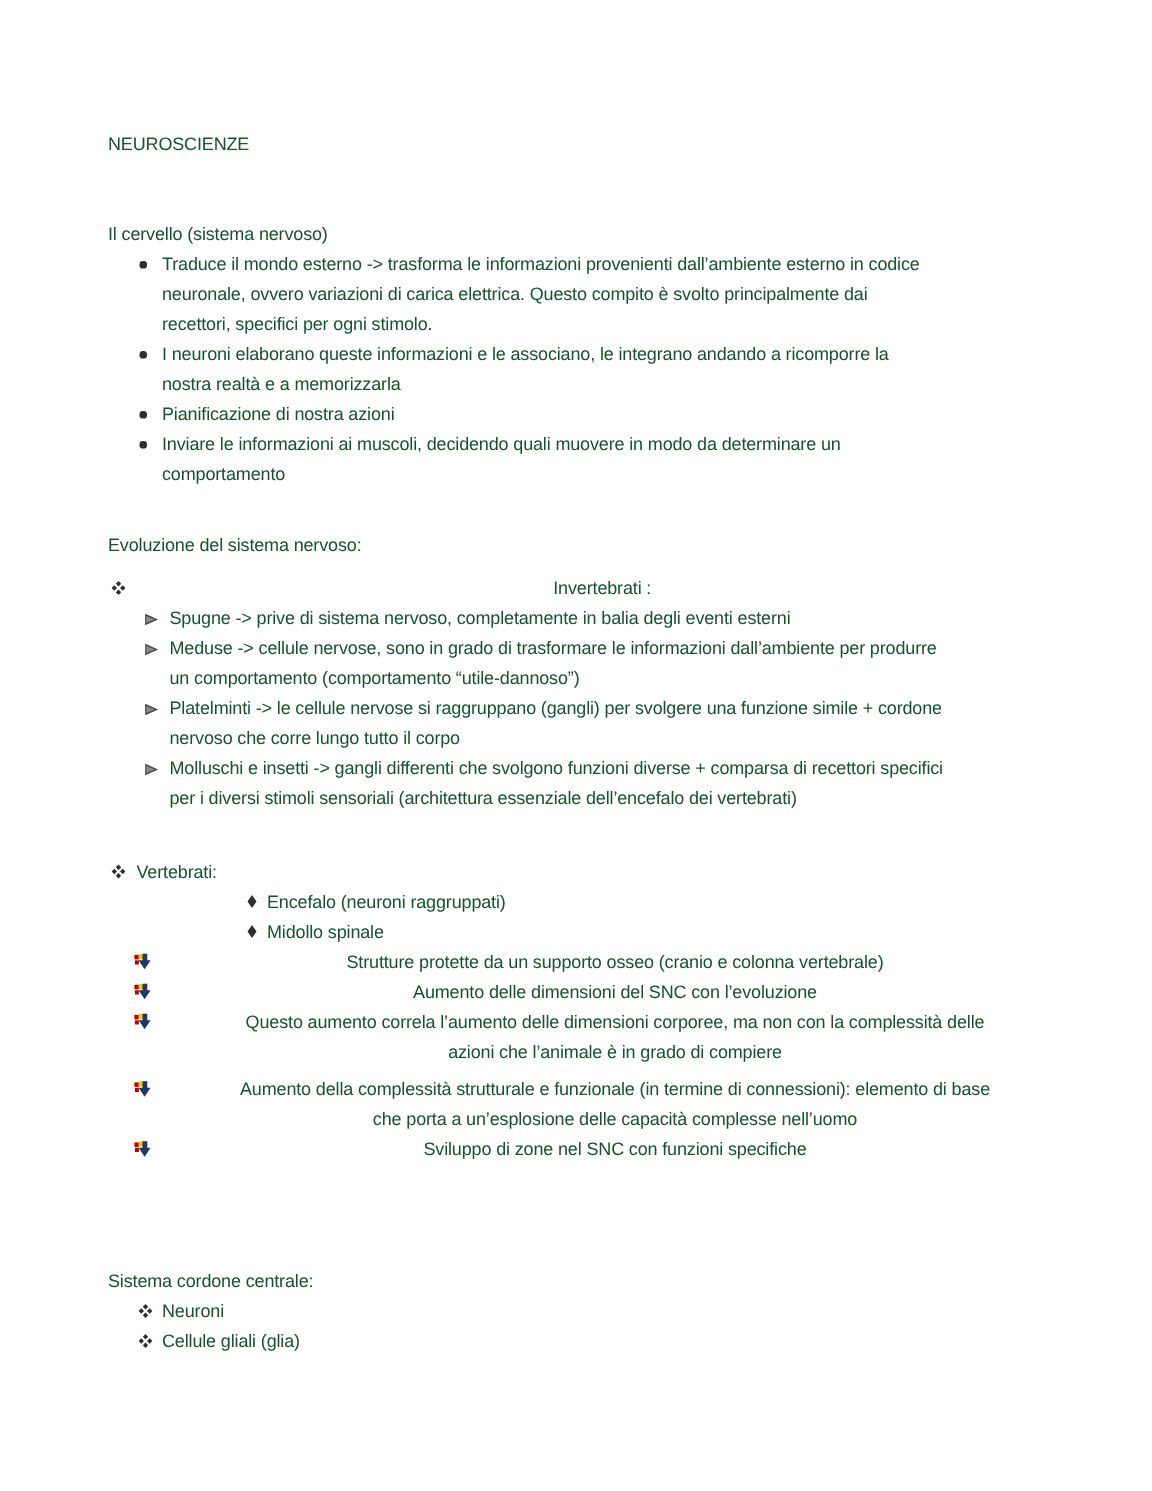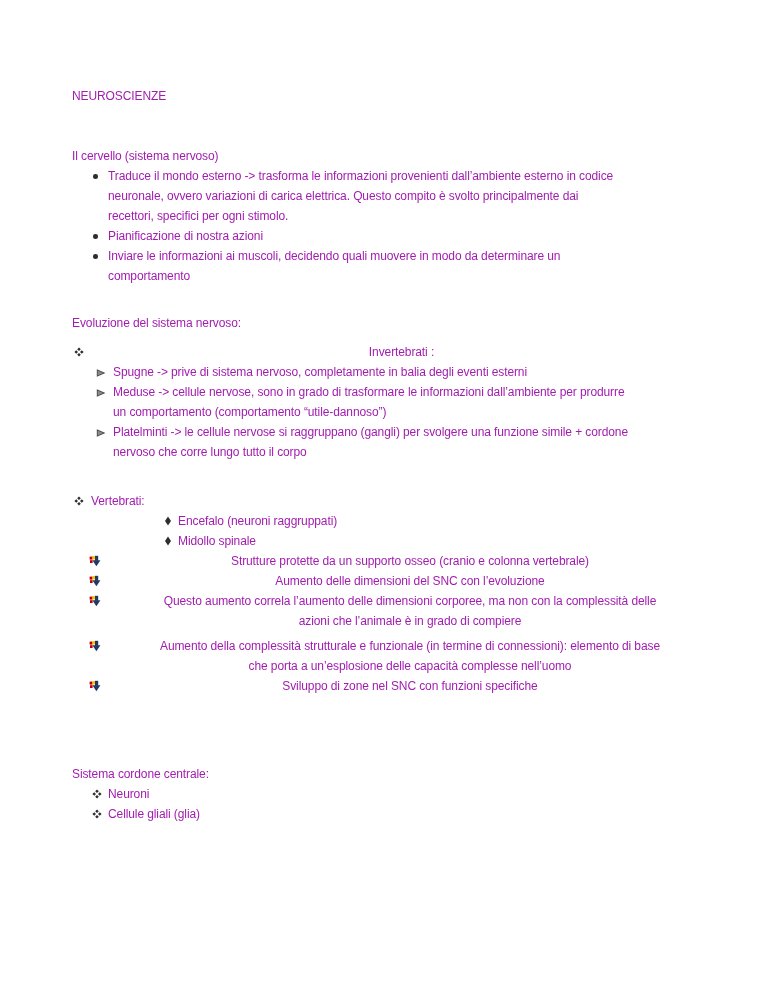--- a/index.html
+++ b/index.html
@@ -2,21 +2,21 @@
 <html><head>
 <meta charset="utf-8">
 <style>
   html,body{margin:0;padding:0;background:#ffffff;}
   .page{
     position:relative;
     width:768px;height:994px;
     background:#ffffff;
     font-family:"Liberation Sans","DejaVu Sans",sans-serif;
     font-size:12px;line-height:20px;letter-spacing:-0.1px;
-    color:#a21caf;
+    color:#14532d;
     overflow:hidden;
   }
   .content{position:absolute;left:72px;top:86px;width:640px;}
   .para{min-height:20px;}
   .txt{display:block;white-space:pre-line;}
   ul.list{margin:0;padding:0;list-style:none;}
   .li{position:relative;}
   .mk{position:absolute;display:block;}
 
   
@@ -80,20 +80,25 @@
 
     <ul class="list ul-dot">
       <li class="li">
         <span class="mk mk-dot"></span>
         <span class="txt">Traduce il mondo esterno -&gt; trasforma le informazioni provenienti dall’ambiente esterno in codice
 neuronale, ovvero variazioni di carica elettrica. Questo compito è svolto principalmente dai
 recettori, specifici per ogni stimolo.</span>
       </li>
       <li class="li">
         <span class="mk mk-dot"></span>
+        <span class="txt">I neuroni elaborano queste informazioni e le associano, le integrano andando a ricomporre la
+nostra realtà e a memorizzarla</span>
+      </li>
+      <li class="li">
+        <span class="mk mk-dot"></span>
         <span class="txt">Pianificazione di nostra azioni</span>
       </li>
       <li class="li">
         <span class="mk mk-dot"></span>
         <span class="txt">Inviare le informazioni ai muscoli, decidendo quali muovere in modo da determinare un
 comportamento</span>
       </li>
     </ul>
 
     <div class="para h-evoluzione">Evoluzione del sistema nervoso:</div>
@@ -119,20 +124,27 @@
         <span class="txt">Meduse -&gt; cellule nervose, sono in grado di trasformare le informazioni dall’ambiente per produrre
 un comportamento (comportamento “utile-dannoso”)</span>
       </li>
       <li class="li">
         <svg class="mk" width="10" height="10" viewBox="0 0 10 10">
             <use href="#g-arrowhead"></use>
           </svg>
         <span class="txt">Platelminti -&gt; le cellule nervose si raggruppano (gangli) per svolgere una funzione simile + cordone
 nervoso che corre lungo tutto il corpo</span>
       </li>
+      <li class="li">
+        <svg class="mk" width="10" height="10" viewBox="0 0 10 10">
+            <use href="#g-arrowhead"></use>
+          </svg>
+        <span class="txt">Molluschi e insetti -&gt; gangli differenti che svolgono funzioni diverse + comparsa di recettori specifici
+per i diversi stimoli sensoriali (architettura essenziale dell’encefalo dei vertebrati)</span>
+      </li>
     </ul>
 
     <div class="li vert-label">
       <svg class="mk" width="10" height="10" viewBox="0 0 10 10">
           <use href="#g-fourdiamond"></use>
         </svg>
       <span class="txt">Vertebrati:</span>
     </div>
 
     <ul class="list ul-sd">

